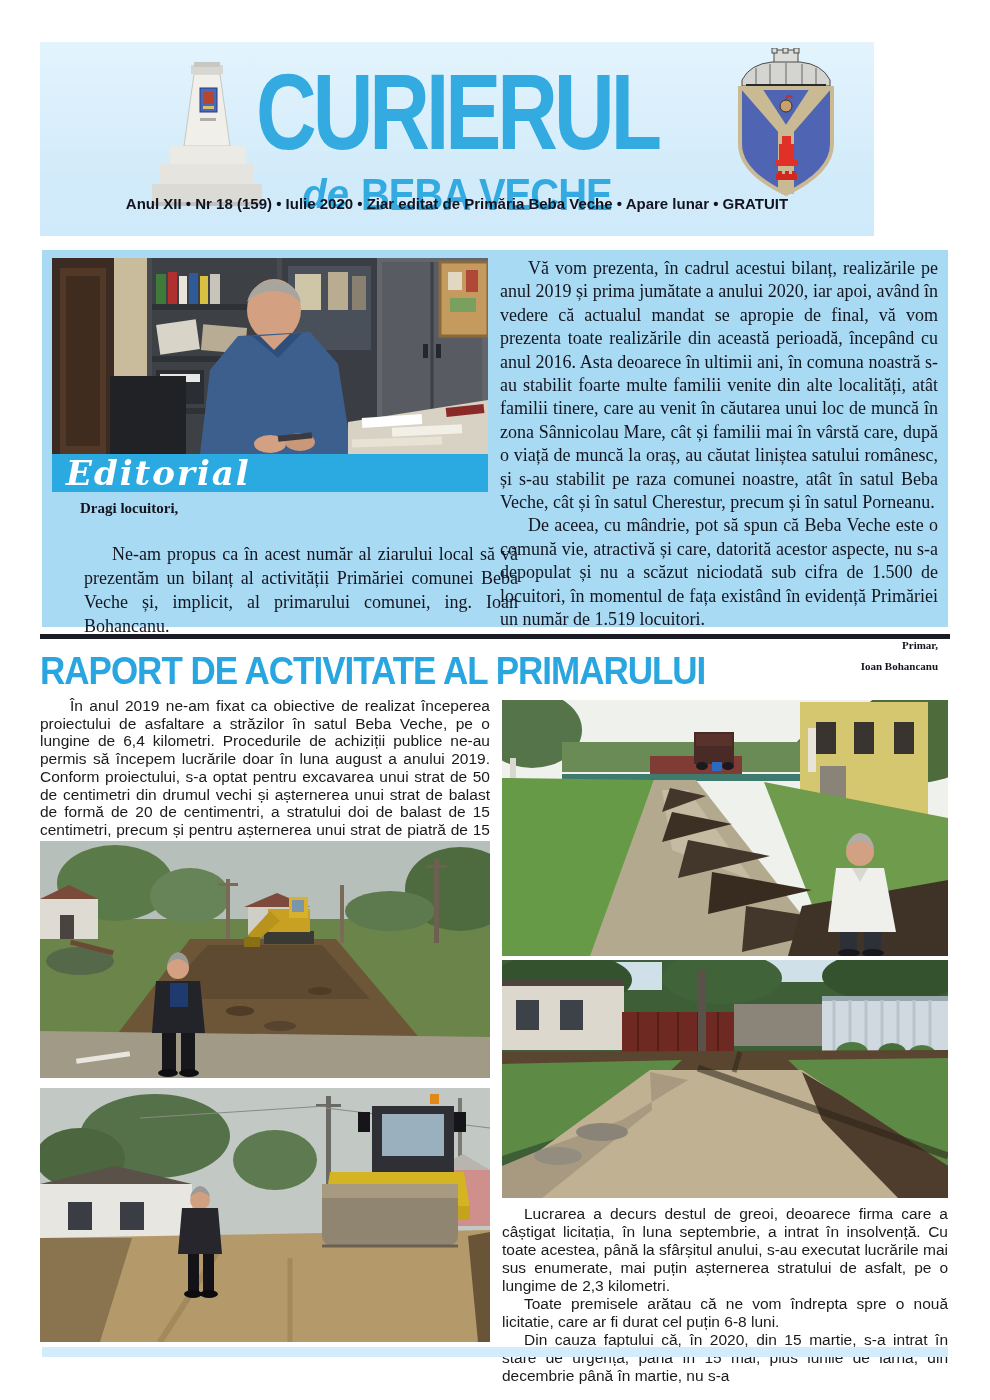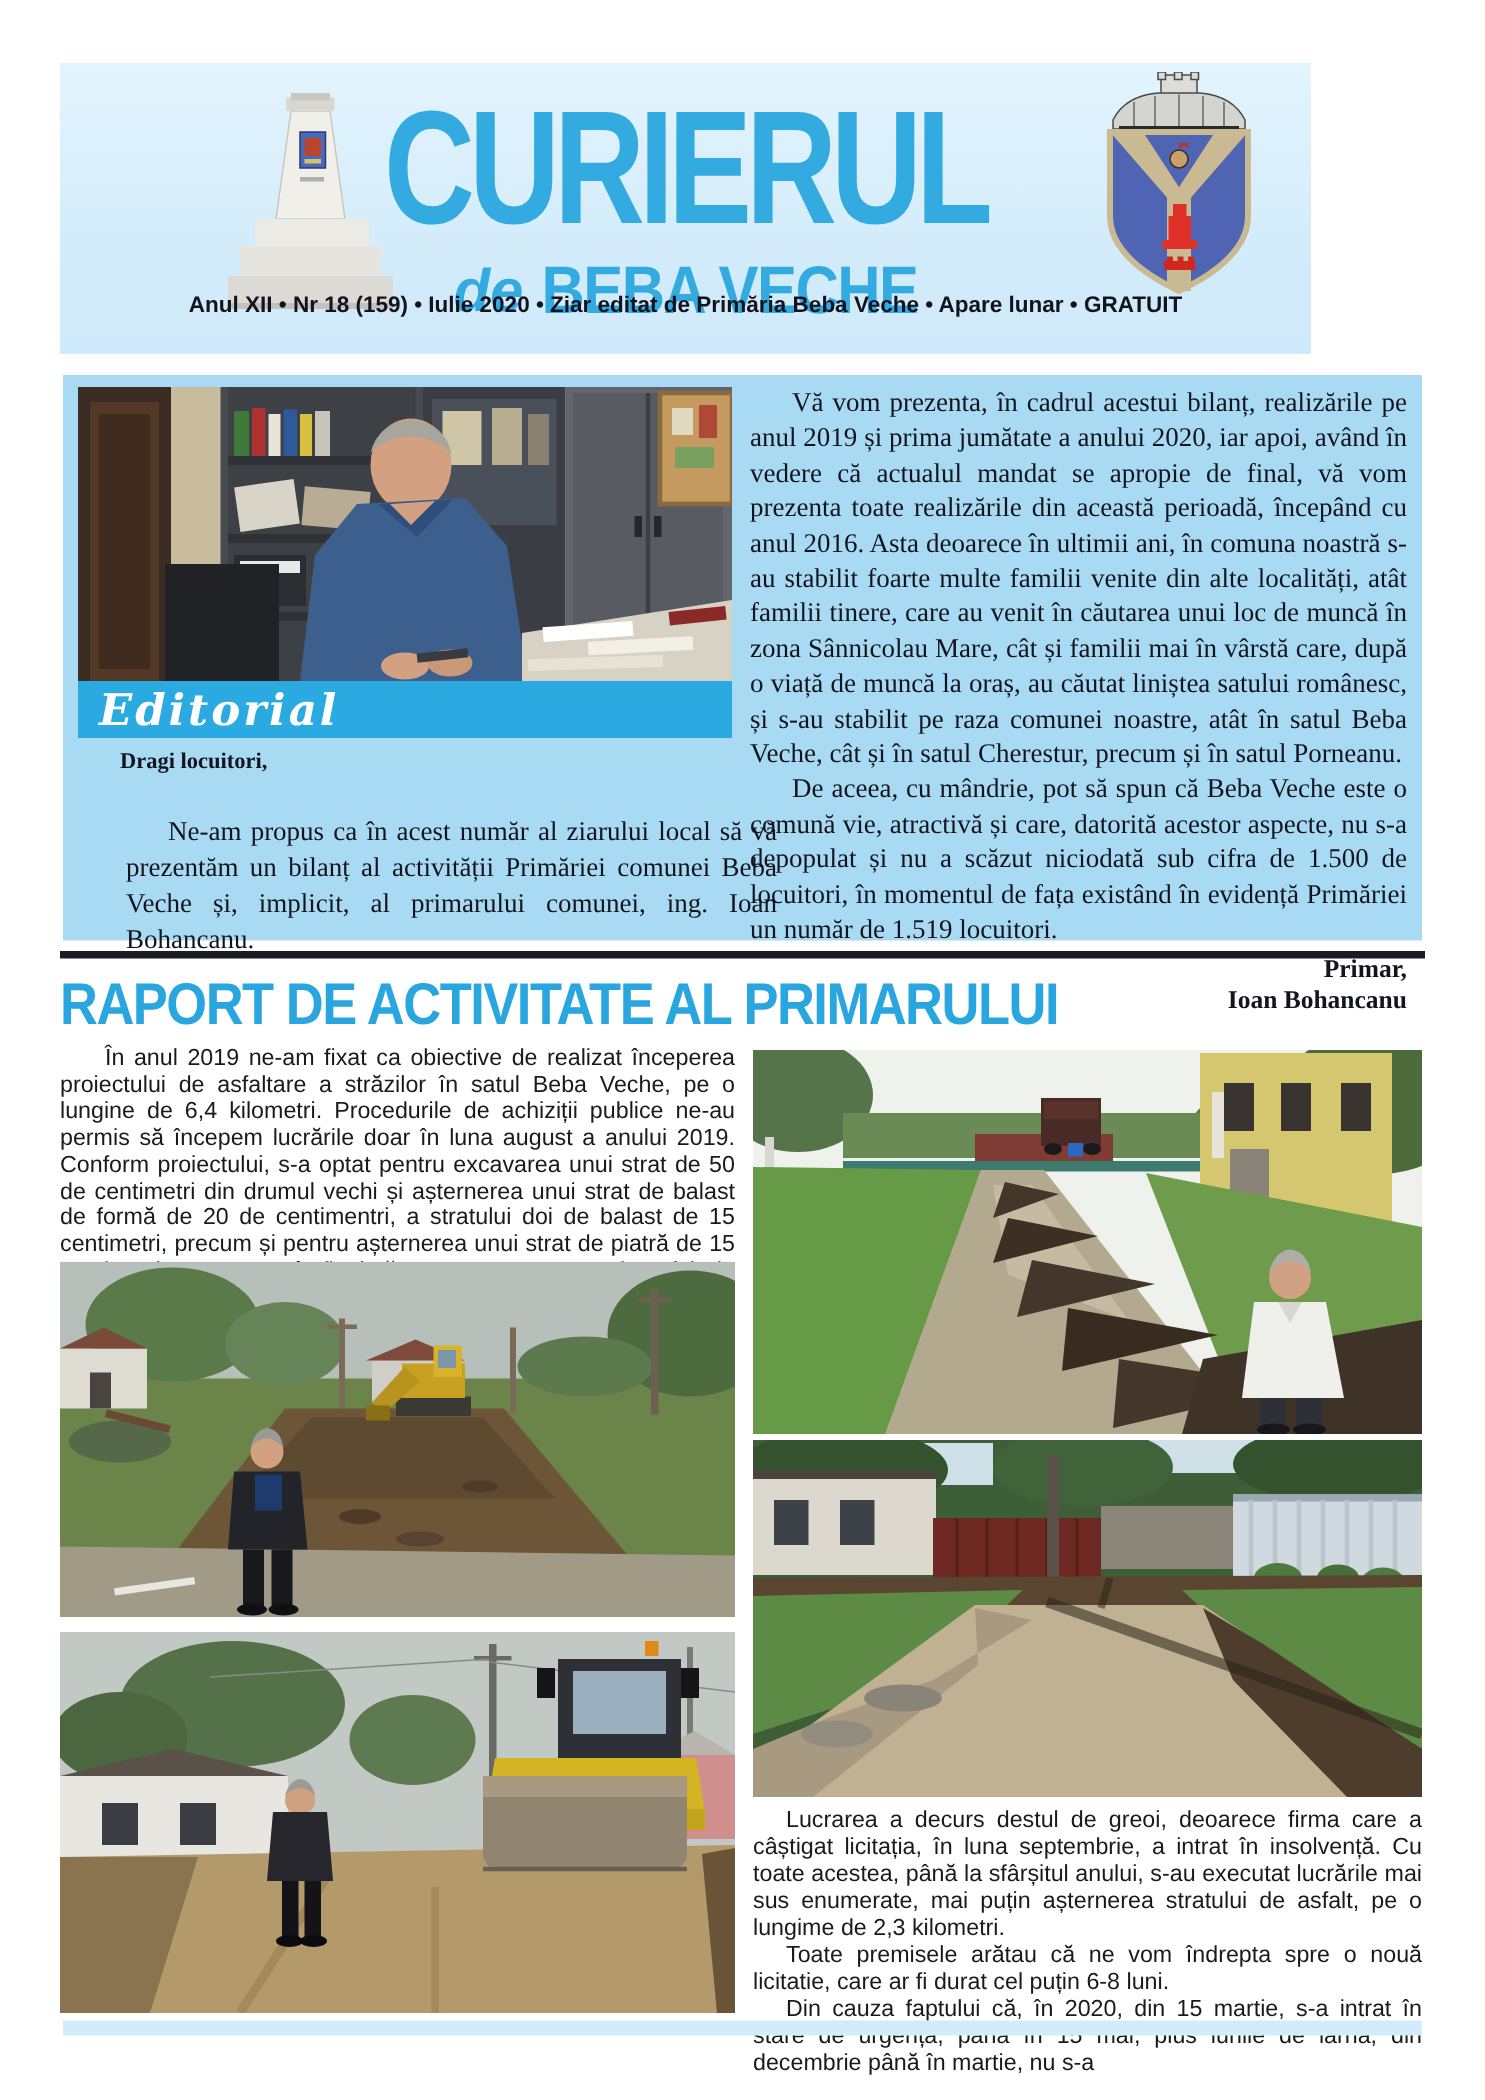--- a/index.html
+++ b/index.html
@@ -22,29 +22,29 @@
   .info-lines{left:0;right:0;top:153px;text-align:center;
               font-family:"Liberation Sans",sans-serif;font-weight:bold;
               font-size:15px;line-height:18px;color:#13131f;}
 
   
   .editorial{left:42px;top:250px;width:906px;height:377px;background:#a8daf3;}
   .photo-frame{overflow:hidden;}
   .ed-banner{left:10px;top:204px;width:436px;height:38px;background:#2baae2;}
   .ed-banner span{display:block;padding:0 0 0 14px;color:#ffffff;
                   font-family:"DejaVu Serif",serif;font-style:italic;font-weight:bold;
-                  font-size:29px;line-height:38px;letter-spacing:2px;}
+                  font-size:34px;line-height:38px;letter-spacing:2px;}
   .salutation{left:38px;top:250px;font-weight:bold;font-size:15px;color:#14141e;}
   .ed-left-text{left:10px;top:292px;width:434px;font-size:18px;line-height:24px;
                 text-align:justify;color:#14141e;margin-left:32px;}
   .ed-left-text p{margin:0;text-indent:28px;}
   .ed-right-text{left:458px;top:7px;width:438px;font-size:18px;line-height:23.4px;
                  text-align:justify;color:#14141e;}
   .ed-right-text p{margin:0;text-indent:28px;}
-  .signature{text-align:right;font-weight:bold;font-size:17px;line-height:21px;margin-top:3px;}
+  .signature{text-align:right;font-weight:bold;font-size:11px;line-height:21px;margin-top:3px;}
 
   
   .rule{left:40px;top:634px;width:910px;height:5px;background:#1b1b26;}
   .headline{left:40px;top:648px;width:910px;color:#29a5df;
             font-family:"Liberation Sans",sans-serif;font-weight:bold;}
   .headline span{display:inline-block;font-size:35px;letter-spacing:-1px;
             transform:scaleY(1.12);transform-origin:top center;}
   .report-text{font-family:"Liberation Sans",sans-serif;font-size:15.5px;line-height:17.7px;
                text-align:justify;color:#1a1a1a;}
   .report-text p{margin:0;text-indent:30px;}

